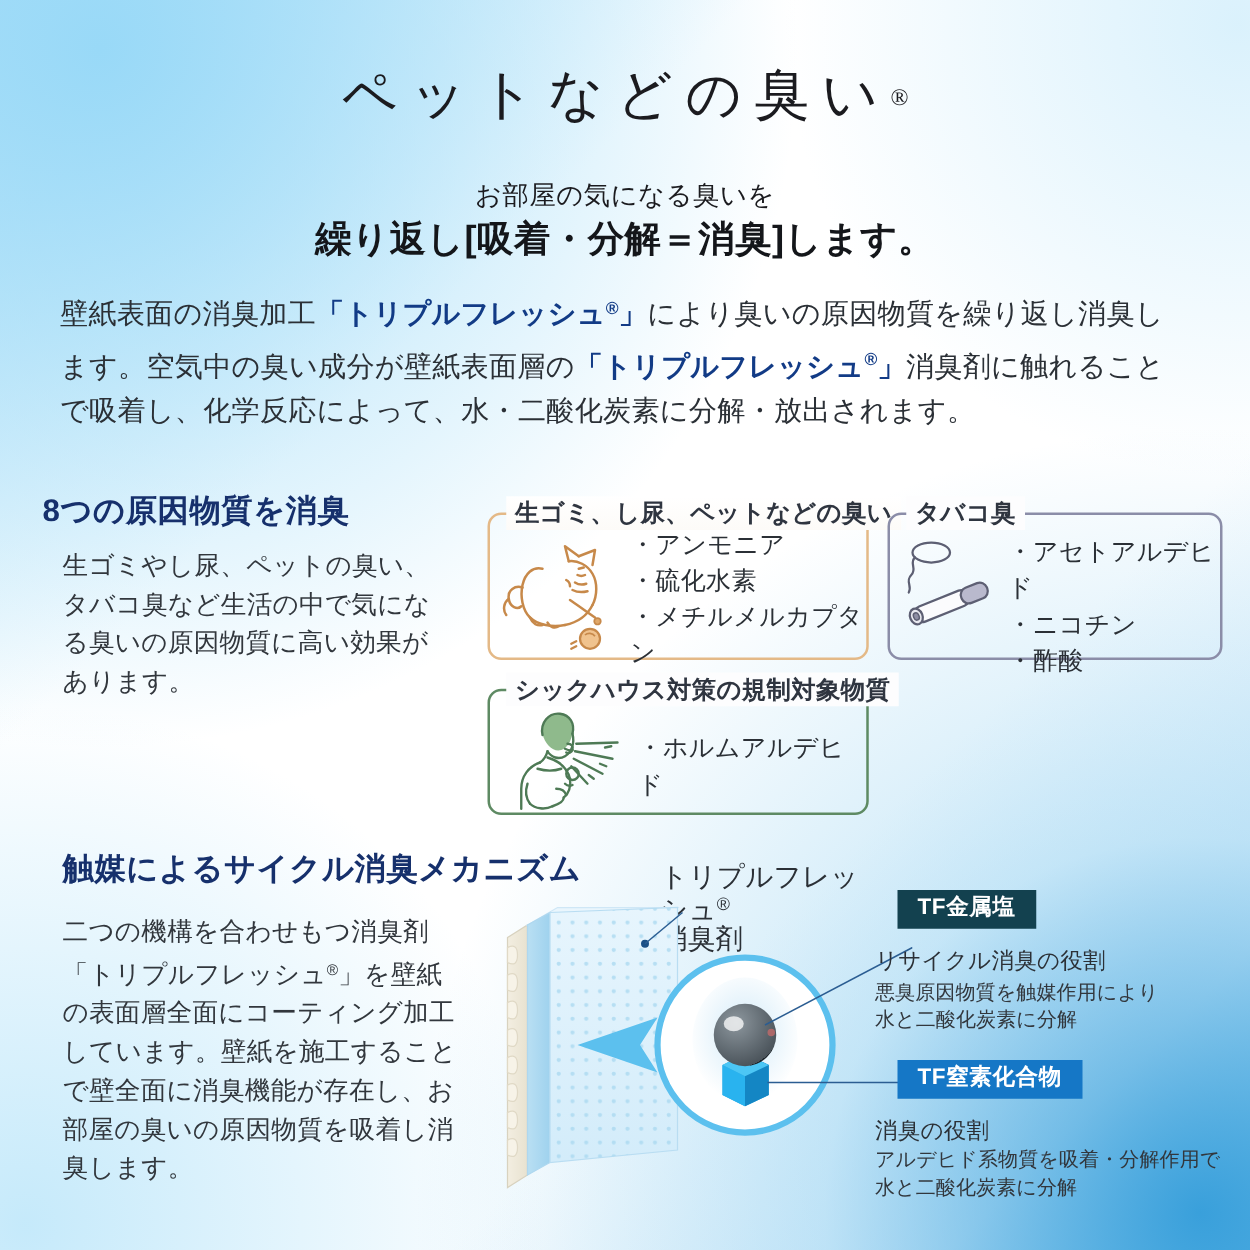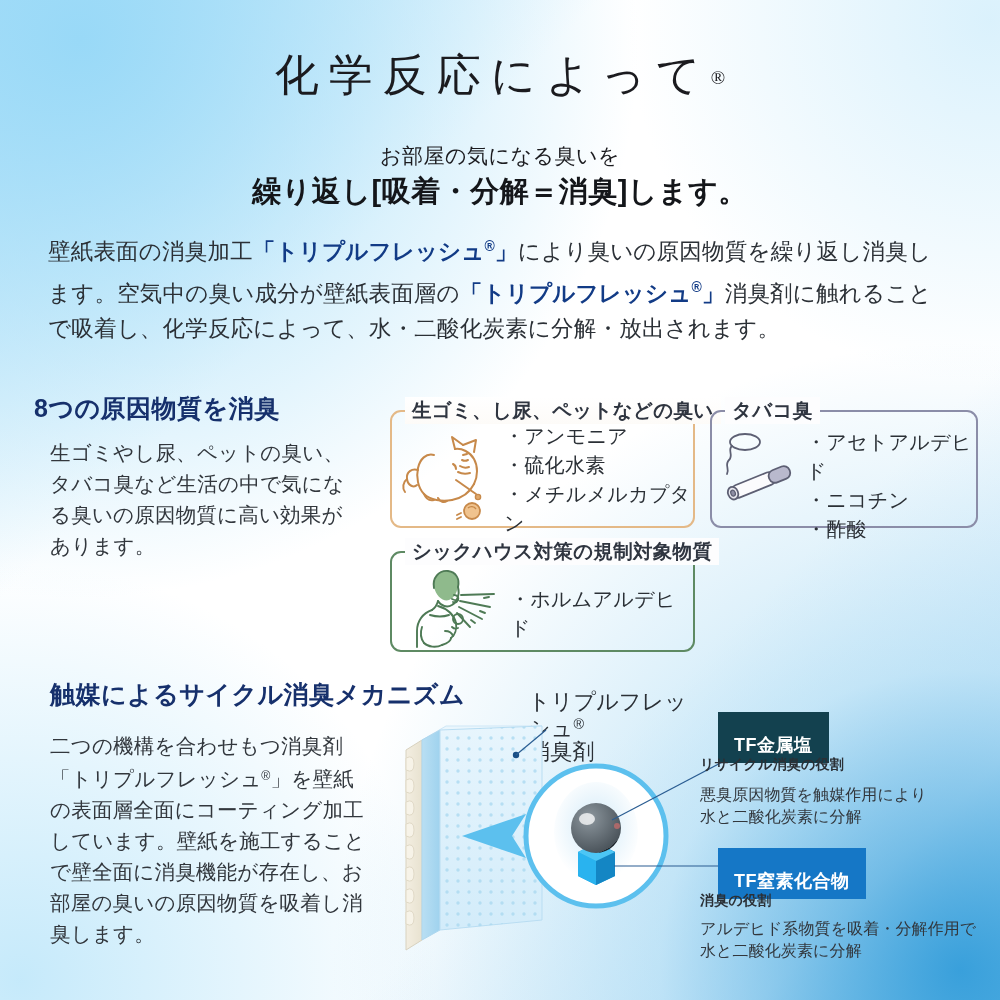--- a/index.html
+++ b/index.html
@@ -70,31 +70,31 @@
   #box-sick{left:390px;top:551px;width:305px;height:101px;border-color:#5e8a63;}
   #box-sick .legend{color:#2f3540;background:#fdfdfe;}
   #box-sick .items{left:118px;top:32px;}
 
   
   #diagram{position:absolute;left:400px;top:686px;width:600px;height:290px;}
   .dlabel{position:absolute;font-size:22px;line-height:23px;color:#2b3036;letter-spacing:.2px;}
   .dlabel sup{font-size:.65em;vertical-align:.5em;}
   .badge{
     position:absolute;color:#ffffff;font-size:18px;font-weight:bold;
-    padding:21px 16px 6px 16px;letter-spacing:.5px;white-space:nowrap;
-  }
-  .role{position:absolute;font-size:14px;color:#2b3036;letter-spacing:.2px;font-weight:bold;}
+    padding:1px 16px 6px 16px;letter-spacing:.5px;white-space:nowrap;
+  }
+  .role{position:absolute;font-size:18px;color:#2b3036;letter-spacing:.2px;}
   .desc{position:absolute;font-size:16px;line-height:22px;color:#32373d;letter-spacing:.1px;}
 </style>
 </head>
 <body>
 
 <div id="page">
 
-  <div id="title"><span>化学反応によって</span><span class="reg">®</span></div>
+  <div id="title"><span>ペットなどの臭い</span><span class="reg">®</span></div>
 
   <div id="sub2">繰り返し[吸着・分解＝消臭]します。</div>
   <div id="sub1">お部屋の気になる臭いを</div>
 
   <div id="lead"><span>壁紙表面の消臭加工</span><b>「</b><b>トリプルフレッシュ</b><b><sup>®</sup></b><b>」</b><span>により臭いの原因物質を繰り返し消臭します。空気中の臭い成分が壁紙表面層の</span><b>「</b><b>トリプルフレッシュ</b><b><sup>®</sup></b><b>」</b><span>消臭剤に触れることで吸着し、化学反応によって、水・二酸化炭素に分解・放出されます。</span></div>
 
   <div class="sec-h" style="left:34px;top:392px;">8つの原因物質を消臭</div>
   <div class="sec-p" style="left:50px;top:437px;width:300px;">生ゴミやし尿、ペットの臭い、タバコ臭など生活の中で気になる臭いの原因物質に高い効果があります。</div>
 
   <div class="obox" id="box-pet">

